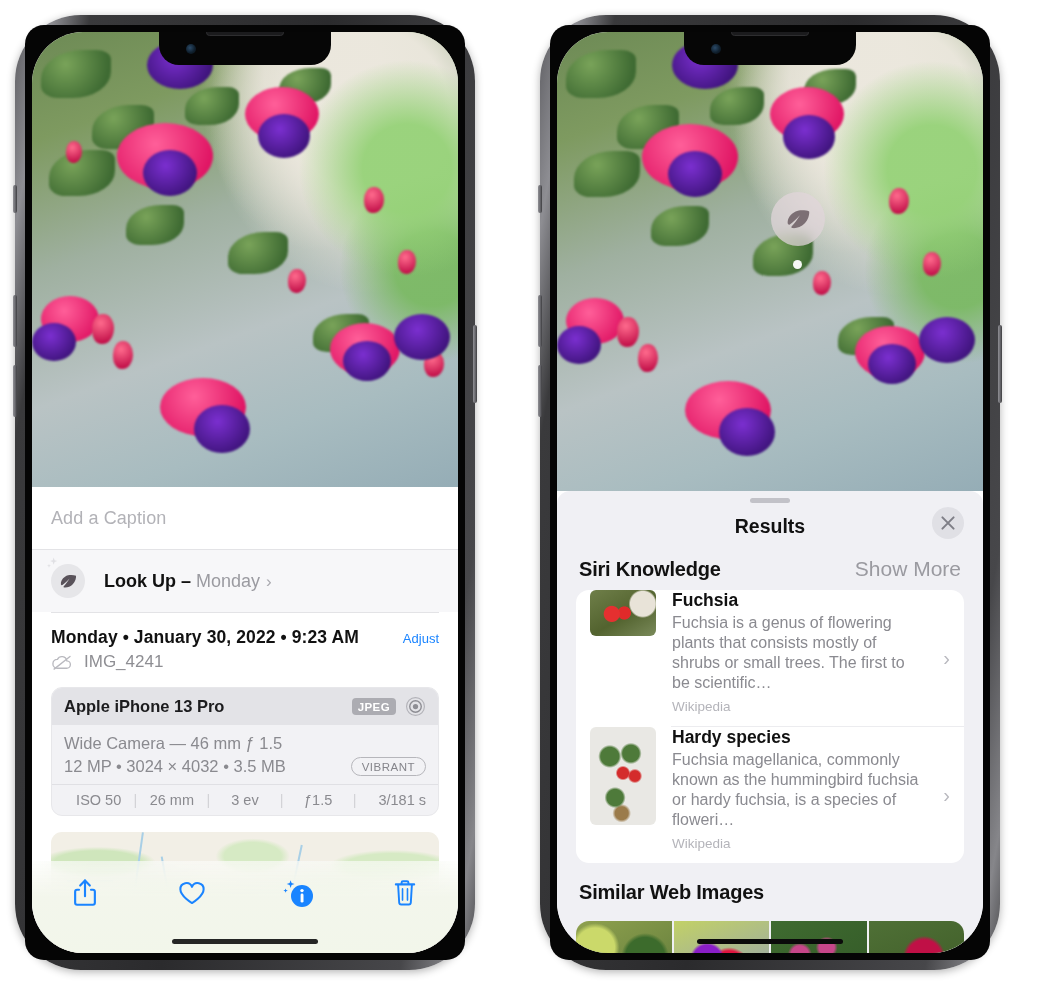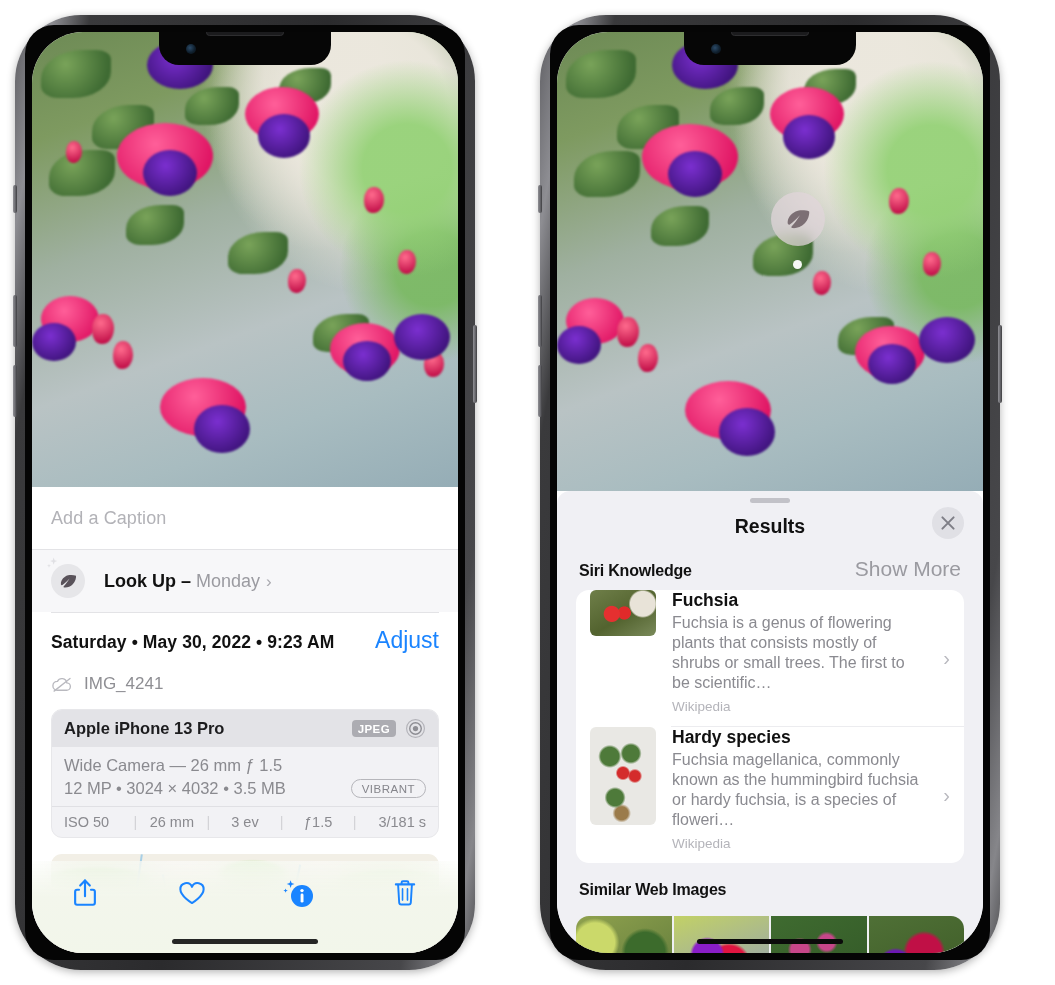--- a/index.html
+++ b/index.html
@@ -20,21 +20,21 @@
     border-radius: 66px;
     background: linear-gradient(100deg,#5c5c60 0%,#8e8e93 6%,#3a3a3c 12%,#2b2b2d 50%,#47474a 88%,#86868a 96%,#4a4a4d 100%);
     padding: 10px;
     box-shadow: 0 2px 9px rgba(0,0,0,.30);
   }
   .phone-left  { left: 15px; }
   .phone-right { left: 540px; }
 
   .bezel {
     width: 100%; height: 100%;
-    border-radius: 29px;
+    border-radius: 19px;
     background: #050505;
     padding: 7px;
   }
   .screen {
     position: relative;
     width: 100%; height: 100%;
     border-radius: 51px;
     overflow: hidden;
     background: #ffffff;
   }
@@ -128,22 +128,22 @@
   .lookup-text { margin-left: 19px; font-size: 18px; font-weight: 700; color: #111; }
   .lookup-text .dash { font-weight: 700; }
   .lookup-text .plant { font-weight: 400; color: #9b9ba1; }
   .chev-gray { margin-left: 6px; color: #a9a9af; font-size: 17px; font-weight: 400; }
 
   .divider-inset { height: 1px; background: #e3e3e6; margin: 0 19px; }
 
   .date-block { padding: 14px 19px 0 19px; }
   .date-line { display: flex; align-items: baseline; justify-content: space-between; }
   .date-text { font-size: 17.5px; font-weight: 700; color: #111; letter-spacing: .1px; }
-  .adjust-link { font-size: 23px; color: #1a84ff; font-weight: 400; }
-  .file-line { display: flex; align-items: center; gap: 10px; margin-top: 20px; }
+  .adjust-link { font-size: 13px; color: #1a84ff; font-weight: 400; }
+  .file-line { display: flex; align-items: center; gap: 10px; margin-top: 4px; }
   .file-name { font-size: 17px; color: #8e8e93; }
 
   
   .meta-card {
     margin: 15px 19px 0 19px;
     border-radius: 11px; overflow: hidden;
     background: #f2f2f5;
     border: 1px solid #e7e7ea;
   }
   .meta-head {
@@ -164,21 +164,21 @@
   .badge-vibrant {
     border: 1px solid #b6b6bb; border-radius: 11px;
     font-size: 11.5px; color: #85858b; letter-spacing: .5px;
     padding: 2.5px 10px;
   }
   .meta-exif {
     display: flex; align-items: center; border-top: 1px solid #e0e0e4;
     padding: 7px 12px; font-size: 14.5px; color: #8a8a8f;
   }
   .exif-cell { flex: 1; text-align: center; }
-  .exif-cell:first-child { text-align: left; }
+  .exif-cell:first-child { text-align: center; }
   .exif-cell:last-child { text-align: right; }
   .exif-sep { color: #d2d2d6; }
 
   
   .map-wrap { margin: 16px 19px 0 19px; border-radius: 11px; overflow: hidden; flex: 1; position: relative; }
   .map-bg {
     position: absolute; inset: 0;
     background:
       radial-gradient(ellipse at 12% 25%, #cfe6bc 0 9%, transparent 12%),
       radial-gradient(ellipse at 30% 60%, #cfe6bc 0 11%, transparent 14%),
@@ -233,21 +233,21 @@
   .res-title { font-size: 19.5px; font-weight: 700; color: #111; }
   .close-btn {
     position: absolute; right: 19px; top: 4px;
     width: 32px; height: 32px; border-radius: 50%;
     background: #e0e0e5; display: flex; align-items: center; justify-content: center;
   }
   .sec-head {
     display: flex; align-items: baseline; justify-content: space-between;
     padding: 8px 22px 9px 22px;
   }
-  .sec-title { font-size: 16px; font-weight: 700; color: #111; letter-spacing: -.2px; }
+  .sec-title { font-size: 20px; font-weight: 700; color: #111; letter-spacing: -.2px; }
   .sec-action { font-size: 21px; color: #9a9aa0; }
 
   .know-card {
     margin: 0 19px; background: #fff; border-radius: 13px; overflow: hidden;
   }
   .know-row { display: flex; align-items: flex-start; padding: 0 14px 12px 14px; position: relative; }
   .know-thumb { width: 66px; flex-shrink: 0; border-radius: 6px; overflow: hidden; }
   .thumb1 { height: 46px; background:
       radial-gradient(circle at 33% 52%, #e53030 0 15%, transparent 17%),
       radial-gradient(circle at 52% 50%, #e02a2a 0 15%, transparent 17%),
@@ -375,21 +375,21 @@
           </div>
           <div class="lookup-text">
             <span>Look Up</span><span class="dash"> – </span><span class="plant">Monday</span><span class="chev-gray">›</span>
           </div>
         </div>
 
         <div class="divider-inset"></div>
 
         <div class="date-block">
           <div class="date-line">
-            <span class="date-text">Saturday • May 30, 2022 • 9:23 AM</span>
+            <span class="date-text">Monday • January 30, 2022 • 9:23 AM</span>
             <span class="adjust-link">Adjust</span>
           </div>
           <div class="file-line">
             <svg width="23" height="17" viewBox="0 0 26 18">
               <path d="M7 15.5h10.5a4.2 4.2 0 0 0 .4-8.4 5.6 5.6 0 0 0-10.6-1.6A4.3 4.3 0 0 0 7 15.5z" fill="none" stroke="#b9b9bf" stroke-width="1.5"></path>
               <line x1="3.5" y1="16.5" x2="21.5" y2="2.2" stroke="#b9b9bf" stroke-width="1.5" stroke-linecap="round"></line>
             </svg>
             <span class="file-name">IMG_4241</span>
           </div>
         </div>
@@ -400,21 +400,21 @@
             <span class="meta-head-right">
               <span class="badge-jpeg">JPEG</span>
               <svg class="aperture" viewBox="0 0 24 24">
                 <circle cx="12" cy="12" r="10.2" fill="none" stroke="#b2b2b8" stroke-width="1.3"></circle>
                 <circle cx="12" cy="12" r="6.6" fill="none" stroke="#8e8e94" stroke-width="1.6"></circle>
                 <circle cx="12" cy="12" r="3" fill="#8e8e94"></circle>
               </svg>
             </span>
           </div>
           <div class="meta-body">
-            <div class="meta-l1">Wide Camera — 26 mm ƒ 1.5</div>
+            <div class="meta-l1">Wide Camera — 46 mm ƒ 1.5</div>
             <div class="meta-l2row">
               <span class="meta-l2">12 MP • 3024 × 4032 • 3.5 MB</span>
               <span class="badge-vibrant">VIBRANT</span>
             </div>
           </div>
           <div class="meta-exif">
             <span class="exif-cell">ISO 50</span>
             <span class="exif-sep">|</span>
             <span class="exif-cell">26 mm</span>
             <span class="exif-sep">|</span>

